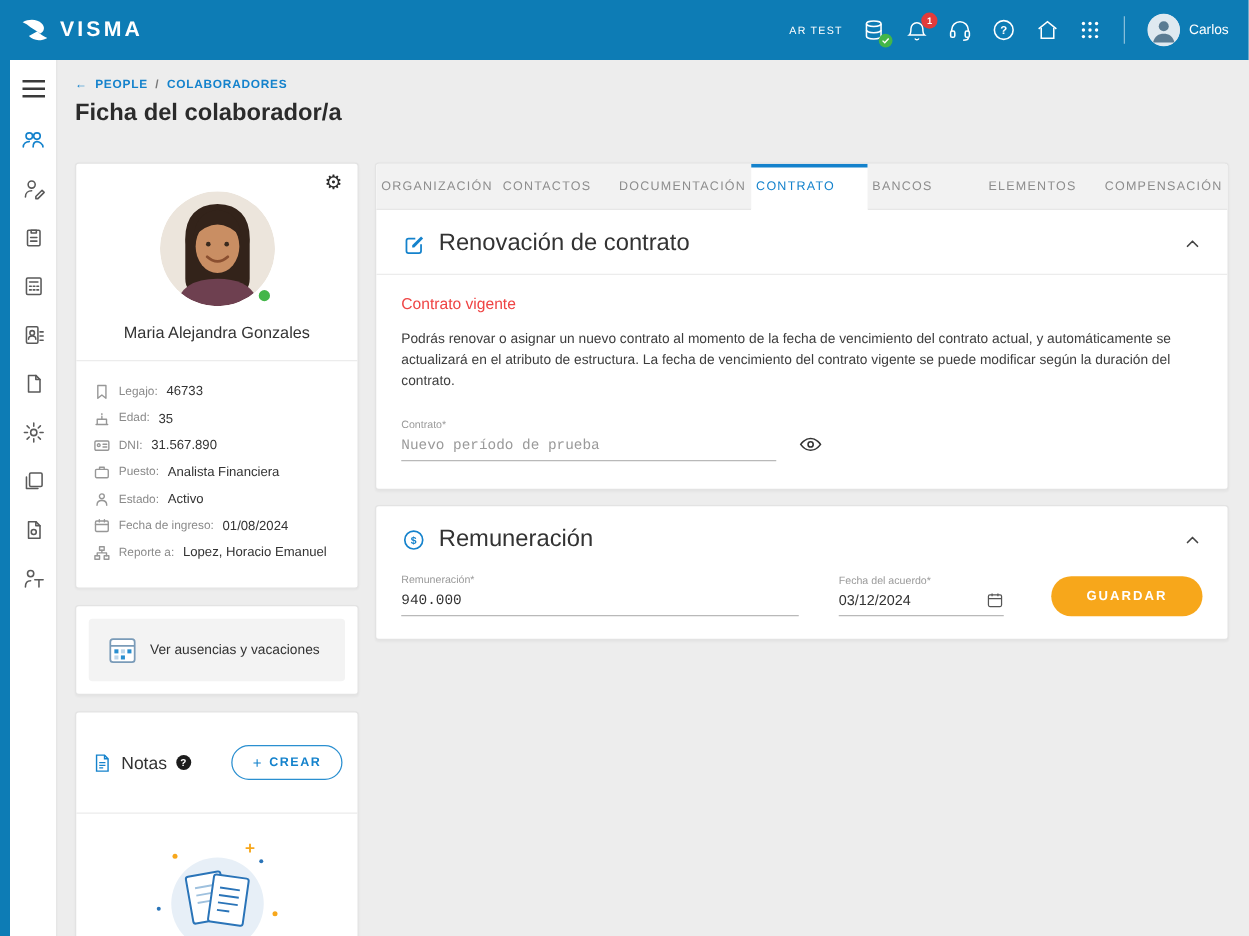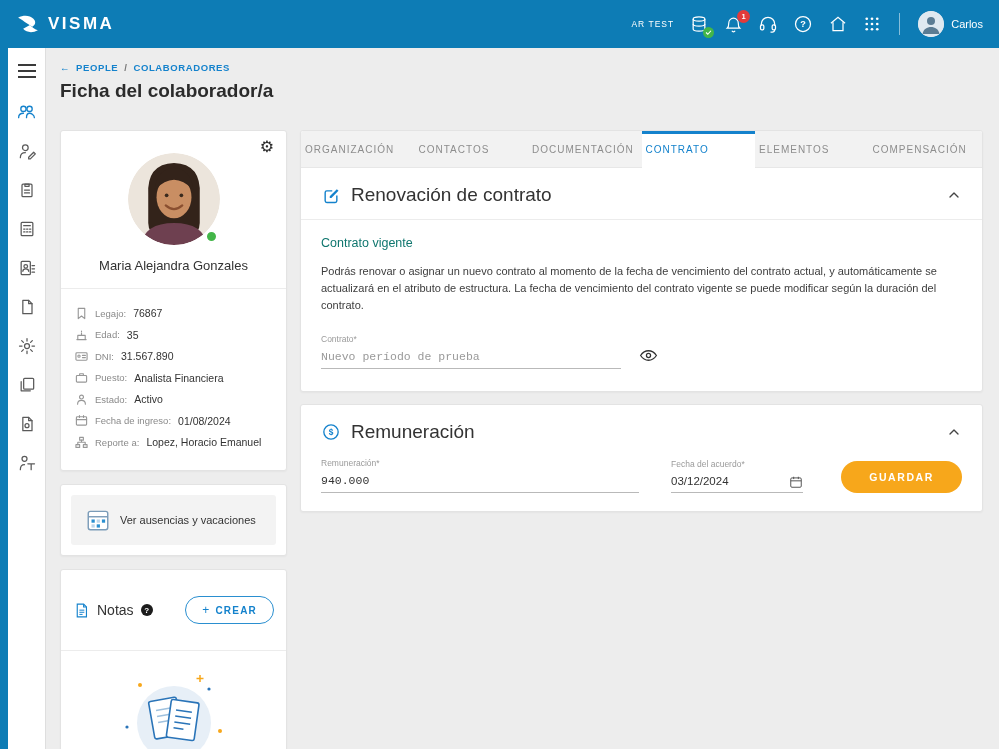--- a/index.html
+++ b/index.html
@@ -99,36 +99,36 @@
   
   .panel-card { overflow: hidden; }
   .tabstrip { display: flex; background: #f2f2f2; border-bottom: 1px solid #e7e7e7; }
   .tab { flex: 1; padding: 13px 4px 12px; font-size: 10px; letter-spacing: 1px; color: #8d8d8d; cursor: pointer; white-space: nowrap; }
   .tab.active { background: #fff; color: #1482cc; border-top: 3px solid #1482cc; padding-top: 10px; border-bottom: 1px solid #fff; margin-bottom: -1px; }
   .panel-pad { padding: 16px 20px 22px; }
   .panel-header { display: flex; align-items: center; gap: 10px; }
   .panel-title { font-size: 19px; color: #333; }
   .chev { margin-left: auto; cursor: pointer; display: flex; }
   .panel-rule { height: 1px; background: #ececec; margin: 13px -20px 0; }
-  .subheading { font-size: 12.5px; color: #0f766e; margin: 16px 0 13px; font-weight: 400; }
+  .subheading { font-size: 12.5px; color: #ef4444; margin: 16px 0 13px; font-weight: 400; }
   .desc { font-size: 11px; color: #3d3d3d; line-height: 1.55; }
   .field-label { font-size: 8.5px; color: #9a9a9a; margin-bottom: 2px; display: block; }
   .ufield input {
     border: none; outline: none; border-bottom: 1px solid #b9b9b9;
     font-size: 11.5px; color: #333; padding: 4px 0 5px; width: 100%;
     background: transparent; font-family: Liberation Mono, monospace;
   }
   .ufield input::placeholder { color: #9a9a9a; }
   .contract-row { display: flex; align-items: center; gap: 18px; margin-top: 20px; }
   .contract-field { width: 300px; }
   .eye-btn { cursor: pointer; display: flex; margin-top: 8px; }
   .remun-row { display: flex; align-items: flex-end; gap: 32px; margin-top: 15px; }
   .remun-field { width: 318px; }
   .date-field { width: 132px; }
-  .date-wrap { display: flex; align-items: flex-end; border-bottom: 1px solid #b9b9b9; }
+  .date-wrap { display: flex; align-items: center; border-bottom: 1px solid #b9b9b9; }
   .date-wrap input { border: none; outline: none; flex: 1; font-size: 11.5px; color: #333; padding: 4px 0 5px; background: transparent; font-family: inherit; min-width: 0; }
   .cal-btn { cursor: pointer; display: flex; padding-bottom: 3px; }
   .save-btn {
     margin-left: auto; background: #f7a71b; border: none; color: #fff;
     font-weight: bold; letter-spacing: 1.6px; font-size: 10.5px;
     padding: 10px 28px; border-radius: 17px; cursor: pointer; font-family: inherit;
   }
 </style>
 </head>
 <body>
@@ -327,21 +327,21 @@
             <span class="status-dot"></span>
           </div>
           <div class="profile-name">Maria Alejandra Gonzales</div>
           <hr class="profile-divider">
           <div class="fields">
             <div class="frow">
               <svg width="13" height="13" viewBox="0 0 14 14">
                   <path d="M3.5 1.5h7v11l-3.5-2.8-3.5 2.8z"></path>
                 </svg>
               <span class="flabel">Legajo:</span>
-              <span class="fvalue">76867</span>
+              <span class="fvalue">46733</span>
             </div>
             <div class="frow">
               <svg width="13" height="13" viewBox="0 0 14 14">
                   <path d="M2 12.5h10M3 8h8v4.5H3z"></path>
                   <path d="M7 5.5V8M7 3.2v.8"></path>
                 </svg>
               <span class="flabel">Edad:</span>
               <span class="fvalue">35</span>
             </div>
             <div class="frow">
@@ -443,20 +443,21 @@
       </div>
 
       <div class="right-col">
 
         <div class="card panel-card">
           <div class="tabstrip">
             <div class="tab">ORGANIZACIÓN</div>
             <div class="tab">CONTACTOS</div>
             <div class="tab">DOCUMENTACIÓN</div>
             <div class="tab active">CONTRATO</div>
+            <div class="tab">BANCOS</div>
             <div class="tab">ELEMENTOS</div>
             <div class="tab">COMPENSACIÓN</div>
           </div>
           <div class="panel-pad">
             <div class="panel-header">
               <svg width="20" height="20" viewBox="0 0 24 24">
                 <path d="M19 12.5V19a2 2 0 0 1-2 2H7a2 2 0 0 1-2-2V9a2 2 0 0 1 2-2h6.5" fill="none" stroke="#1482cc" stroke-width="1.7"></path>
                 <path d="M10.5 13.5l8.5-8.5 2 2-8.5 8.5h-2z" fill="#1482cc"></path>
               </svg>
               <span class="panel-title">Renovación de contrato</span>

